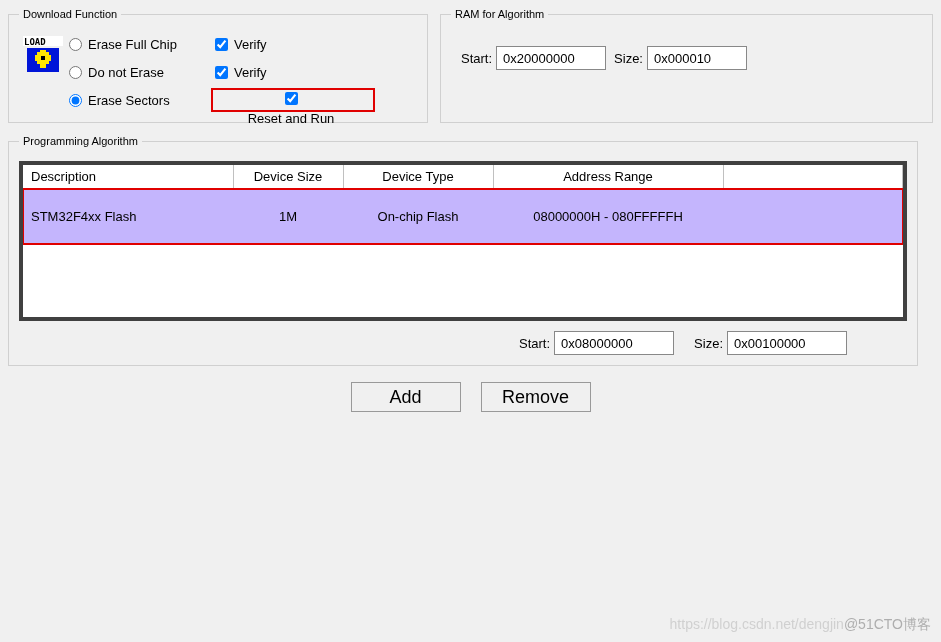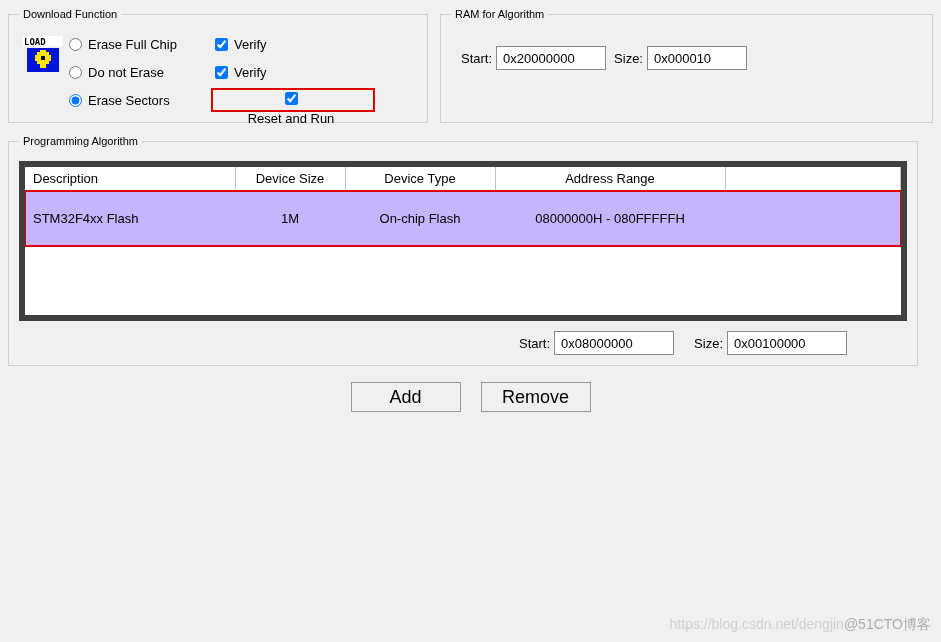--- a/index.html
+++ b/index.html
@@ -86,21 +86,21 @@
       border: 1px solid #888;
       background: #fff;
       height: 24px;
     }
     .input-start { width: 110px; }
     .input-size { width: 100px; }
     .prog-algo {
       width: 910px;
     }
     .table-wrap {
-      border: 6px solid #404040;
+      border: 4px solid #404040;
       background: #fff;
       height: 160px;
       margin-top: 6px;
       overflow: hidden;
     }
     table {
       width: 100%;
       border-collapse: collapse;
     }
     thead th {

